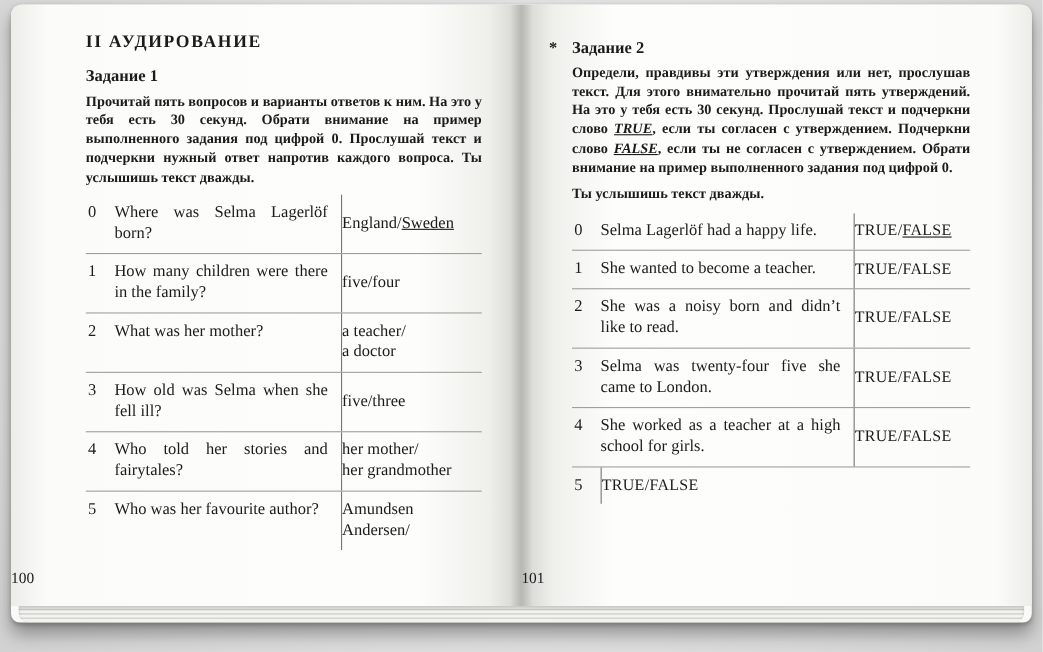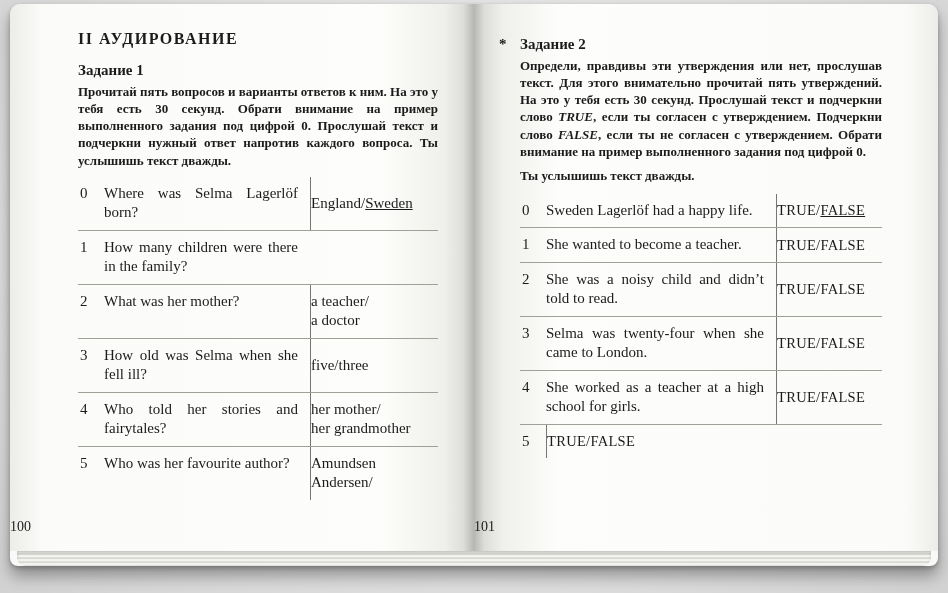--- a/index.html
+++ b/index.html
@@ -97,21 +97,21 @@
     font-weight: bold;
     font-size: 15px;
   }
   .instructions {
     margin: 0 0 8px 0;
     font-weight: bold;
     font-size: 13px;
     line-height: 1.32;
     text-align: justify;
   }
-  .instructions .em { font-style: italic; }
+  .instructions .em { font-style: italic; text-decoration: underline; }
   .listen-twice {
     margin: 8px 0 10px 0;
     font-weight: bold;
     font-size: 13px;
   }
   .qa-table { width: 100%; }
   .row { display: grid; }
   .page.left  .row { grid-template-columns: 26px 1fr 128px; }
   .page.right .row { grid-template-columns: 26px 1fr 106px; }
   .row + .row { border-top: 1px solid #a19f98; }
@@ -169,20 +169,24 @@
               <div class="cell num">0</div>
               <div class="cell qtext">Where was Selma Lagerlöf born?</div>
               <div class="cell answer">
                 <div class="ans-line"><span>England/</span><span class="u">Sweden</span></div>
               </div>
             </div>
 
             <div class="row">
               <div class="cell num">1</div>
               <div class="cell qtext">How many children were there in the family?</div>
+              <div class="cell answer">
+                <div class="ans-line">five/four</div>
+
+              </div>
             </div>
 
             <div class="row">
               <div class="cell num">2</div>
               <div class="cell qtext">What was her mother?</div>
               <div class="cell answer">
                 <div class="ans-line">a teacher/</div>
                 <div class="ans-line">a doctor</div>
               </div>
             </div>
@@ -222,45 +226,45 @@
       <div class="page right">
         <div class="content">
           <h3 class="task-title"><span class="star">*</span><span>Задание 2</span></h3>
           <p class="instructions"><span>Определи, правдивы эти утверждения или нет, прослушав текст. Для этого внимательно прочитай пять утверждений. На это у тебя есть 30 секунд. Прослушай текст и подчеркни слово </span><span class="em">TRUE</span><span>, если ты согласен с утверждением. Подчеркни слово </span><span class="em">FALSE</span><span>, если ты не согласен с утверждением. Обрати внимание на пример выполненного задания под цифрой 0.</span></p>
           <p class="listen-twice">Ты услышишь текст дважды.</p>
 
           <div class="qa-table">
 
             <div class="row">
               <div class="cell num">0</div>
-              <div class="cell qtext">Sweden Lagerlöf had a happy life.</div>
+              <div class="cell qtext">Selma Lagerlöf had a happy life.</div>
               <div class="cell answer">
                 <div class="ans-line"><span>TRUE/</span><span class="u">FALSE</span></div>
               </div>
             </div>
 
             <div class="row">
               <div class="cell num">1</div>
               <div class="cell qtext">She wanted to become a teacher.</div>
               <div class="cell answer">
                 <div class="ans-line">TRUE/FALSE</div>
               </div>
             </div>
 
             <div class="row">
               <div class="cell num">2</div>
-              <div class="cell qtext">She was a noisy child and didn’t told to read.</div>
+              <div class="cell qtext">She was a noisy born and didn’t like to read.</div>
               <div class="cell answer">
                 <div class="ans-line">TRUE/FALSE</div>
               </div>
             </div>
 
             <div class="row">
               <div class="cell num">3</div>
-              <div class="cell qtext">Selma was twenty-four when she came to London.</div>
+              <div class="cell qtext">Selma was twenty-four five she came to London.</div>
               <div class="cell answer">
                 <div class="ans-line">TRUE/FALSE</div>
               </div>
             </div>
 
             <div class="row">
               <div class="cell num">4</div>
               <div class="cell qtext">She worked as a teacher at a high school for girls.</div>
               <div class="cell answer">
                 <div class="ans-line">TRUE/FALSE</div>

